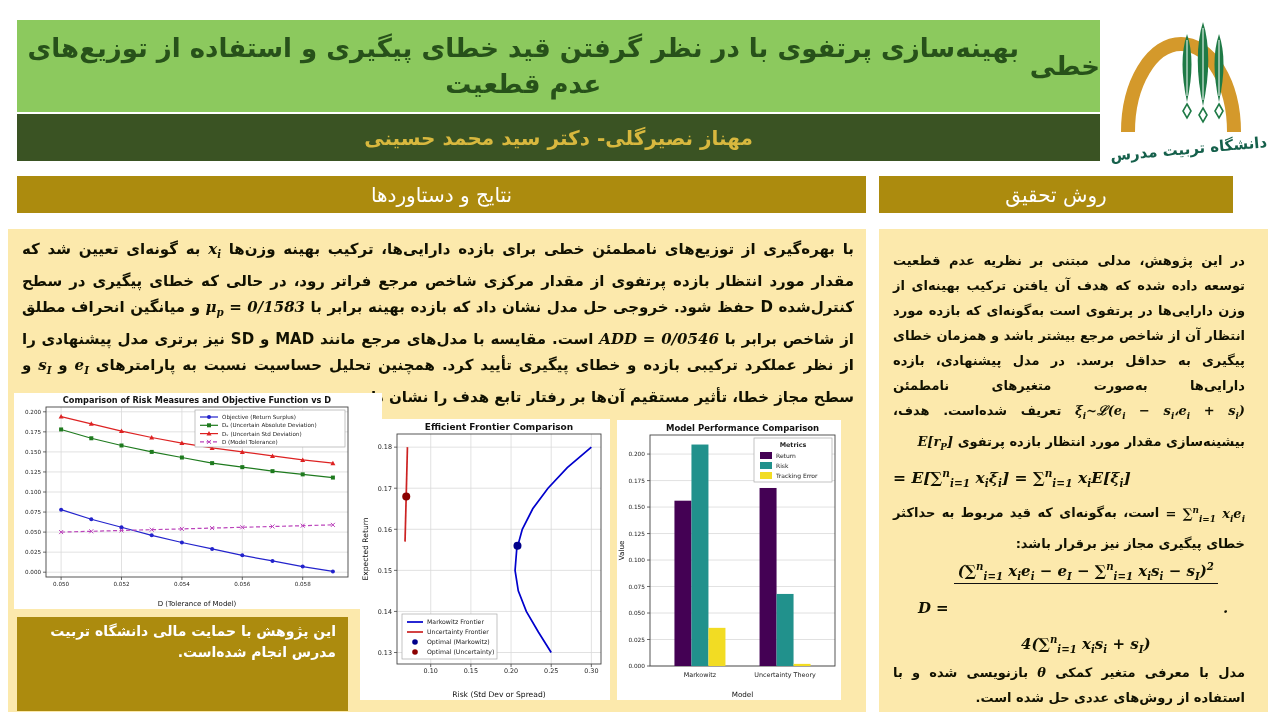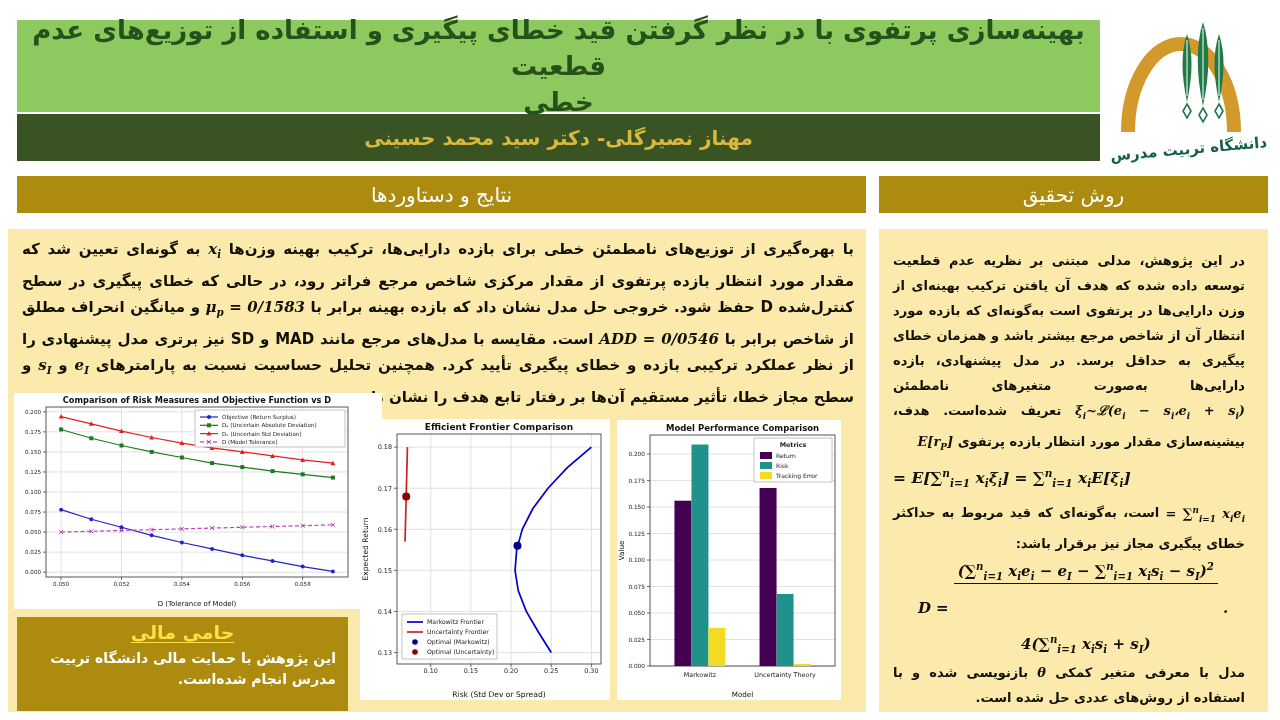--- a/index.html
+++ b/index.html
@@ -1,30 +1,30 @@
 <!DOCTYPE html>
 <html><head>
 <meta charset="utf-8">
 <style>
   html,body{margin:0;padding:0;}
   body{width:1280px;height:720px;background:#ffffff;position:relative;overflow:hidden;
        font-family:"DejaVu Sans",sans-serif;}
   .abs{position:absolute;}
   
   #title-box{left:17px;top:20px;width:1083px;height:92px;background:#8cc95e;
-             display:flex;flex-direction:column;justify-content:center;}
+             display:flex;align-items:center;justify-content:center;}
   #title-box .t-line{direction:rtl;color:#27511a;font-weight:bold;font-size:26px;line-height:36px;text-align:center;}
   #authors-bar{left:17px;top:114px;width:1083px;height:47px;background:#3a5323;
                display:flex;align-items:center;justify-content:center;}
   #authors-bar span{direction:rtl;color:#d8b83e;font-weight:bold;font-size:20px;}
   
   .sec-head{background:#ac8b0e;display:flex;align-items:center;justify-content:center;}
   .sec-head span{direction:rtl;color:#ffffff;font-weight:normal;font-size:20px;}
   #results-header{left:17px;top:176px;width:849px;height:37px;}
-  #method-header{left:879px;top:176px;width:389px;height:37px;}
+  #method-header{left:879px;top:176px;width:354px;height:37px;}
   
   .panel{background:#fce9ac;}
   #results-panel{left:8px;top:229px;width:858px;height:483px;}
   #method-panel{left:879px;top:229px;width:389px;height:483px;}
   
   #results-text{left:22px;top:236px;width:832px;height:158px;direction:rtl;text-align:justify;
                 font-size:15px;line-height:26.5px;font-weight:bold;color:#111100;}
   .mth{font-family:"DejaVu Serif",serif;font-style:italic;white-space:nowrap;}
   sub,sup{font-size:68%;}
   
@@ -320,15 +320,14 @@
       <text x="176" y="27" text-anchor="middle" font-size="6.4" font-weight="600" fill="#222">Metrics</text>
       <rect x="143" y="32" width="12" height="7" fill="#440154"></rect>
       <text x="159" y="38" font-size="6" fill="#222">Return</text>
       <rect x="143" y="42" width="12" height="7" fill="#21918c"></rect>
       <text x="159" y="48" font-size="6" fill="#222">Risk</text>
       <rect x="143" y="52" width="12" height="7" fill="#f2dc23"></rect>
       <text x="159" y="58" font-size="6" fill="#222">Tracking Error</text>
     </svg></div>
 
 <div class="abs" id="sponsor-box">
-  <span id="sponsor-title">حامی مالی</span>
   <span id="sponsor-text">این پژوهش با حمایت مالی دانشگاه تربیت مدرس انجام شده‌است.</span>
 </div>
 
 </body></html>

